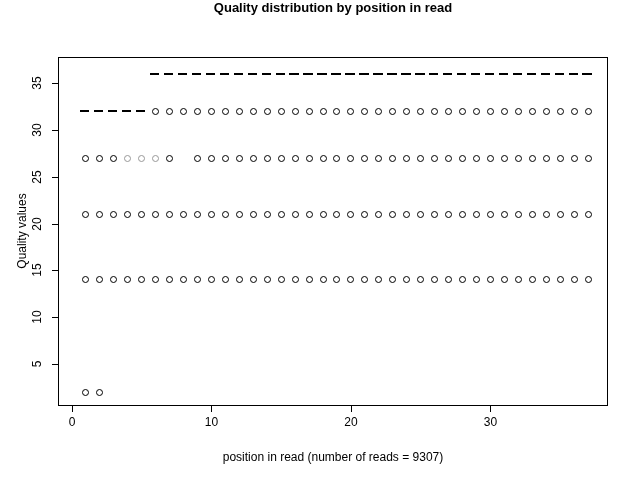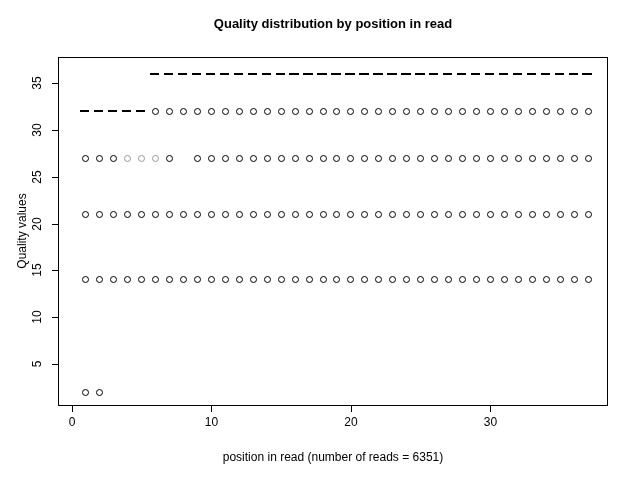--- a/index.html
+++ b/index.html
@@ -4,21 +4,21 @@
 <style>
   html,body{margin:0;padding:0;background:#ffffff;}
   #frame{
     position:relative;width:640px;height:480px;background:#ffffff;
     font-family:"Liberation Sans", sans-serif;color:#000;overflow:hidden;
   }
   .title{
     position:absolute;left:333px;transform:translateX(-50%);
     font-weight:bold;font-size:13px;white-space:nowrap;
   }
-  #main-title{top:16px;}
+  #main-title{top:0;}
   #sub-title{top:33px;}
   #plot-box{
     position:absolute;left:58px;top:57px;width:550px;height:349px;
     border:1px solid #000;box-sizing:border-box;
   }
   #plot-inner{position:absolute;left:0;top:0;width:100%;height:100%;overflow:visible;}
   .pt{
     position:absolute;width:7px;height:7px;border-radius:50%;
     border:1.5px solid #000;box-sizing:border-box;background:transparent;
   }
@@ -215,15 +215,15 @@
         <div class="pt" style="left: 469.782px; top: 218.251px; border-color: rgb(0, 0, 0);"></div>
         <div class="pt" style="left: 483.731px; top: 218.251px; border-color: rgb(0, 0, 0);"></div>
         <div class="pt" style="left: 497.679px; top: 218.251px; border-color: rgb(0, 0, 0);"></div>
         <div class="pt" style="left: 511.628px; top: 218.251px; border-color: rgb(0, 0, 0);"></div>
         <div class="pt" style="left: 525.577px; top: 218.251px; border-color: rgb(0, 0, 0);"></div>
         <div class="pt" style="left: 23.4211px; top: 330.529px; border-color: rgb(0, 0, 0);"></div>
         <div class="pt" style="left: 37.3699px; top: 330.529px; border-color: rgb(0, 0, 0);"></div>
       </div>
   </div>
 
-  <div id="x-axis-label">position in read (number of reads = 6351)</div>
+  <div id="x-axis-label">position in read (number of reads = 9307)</div>
   <div id="y-axis-label">Quality values</div>
 </div>
 
 </body></html>

